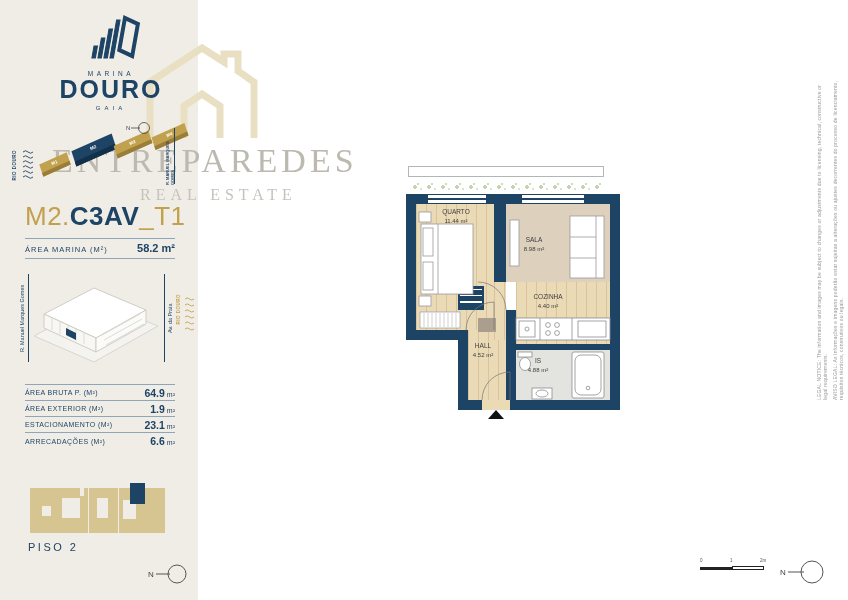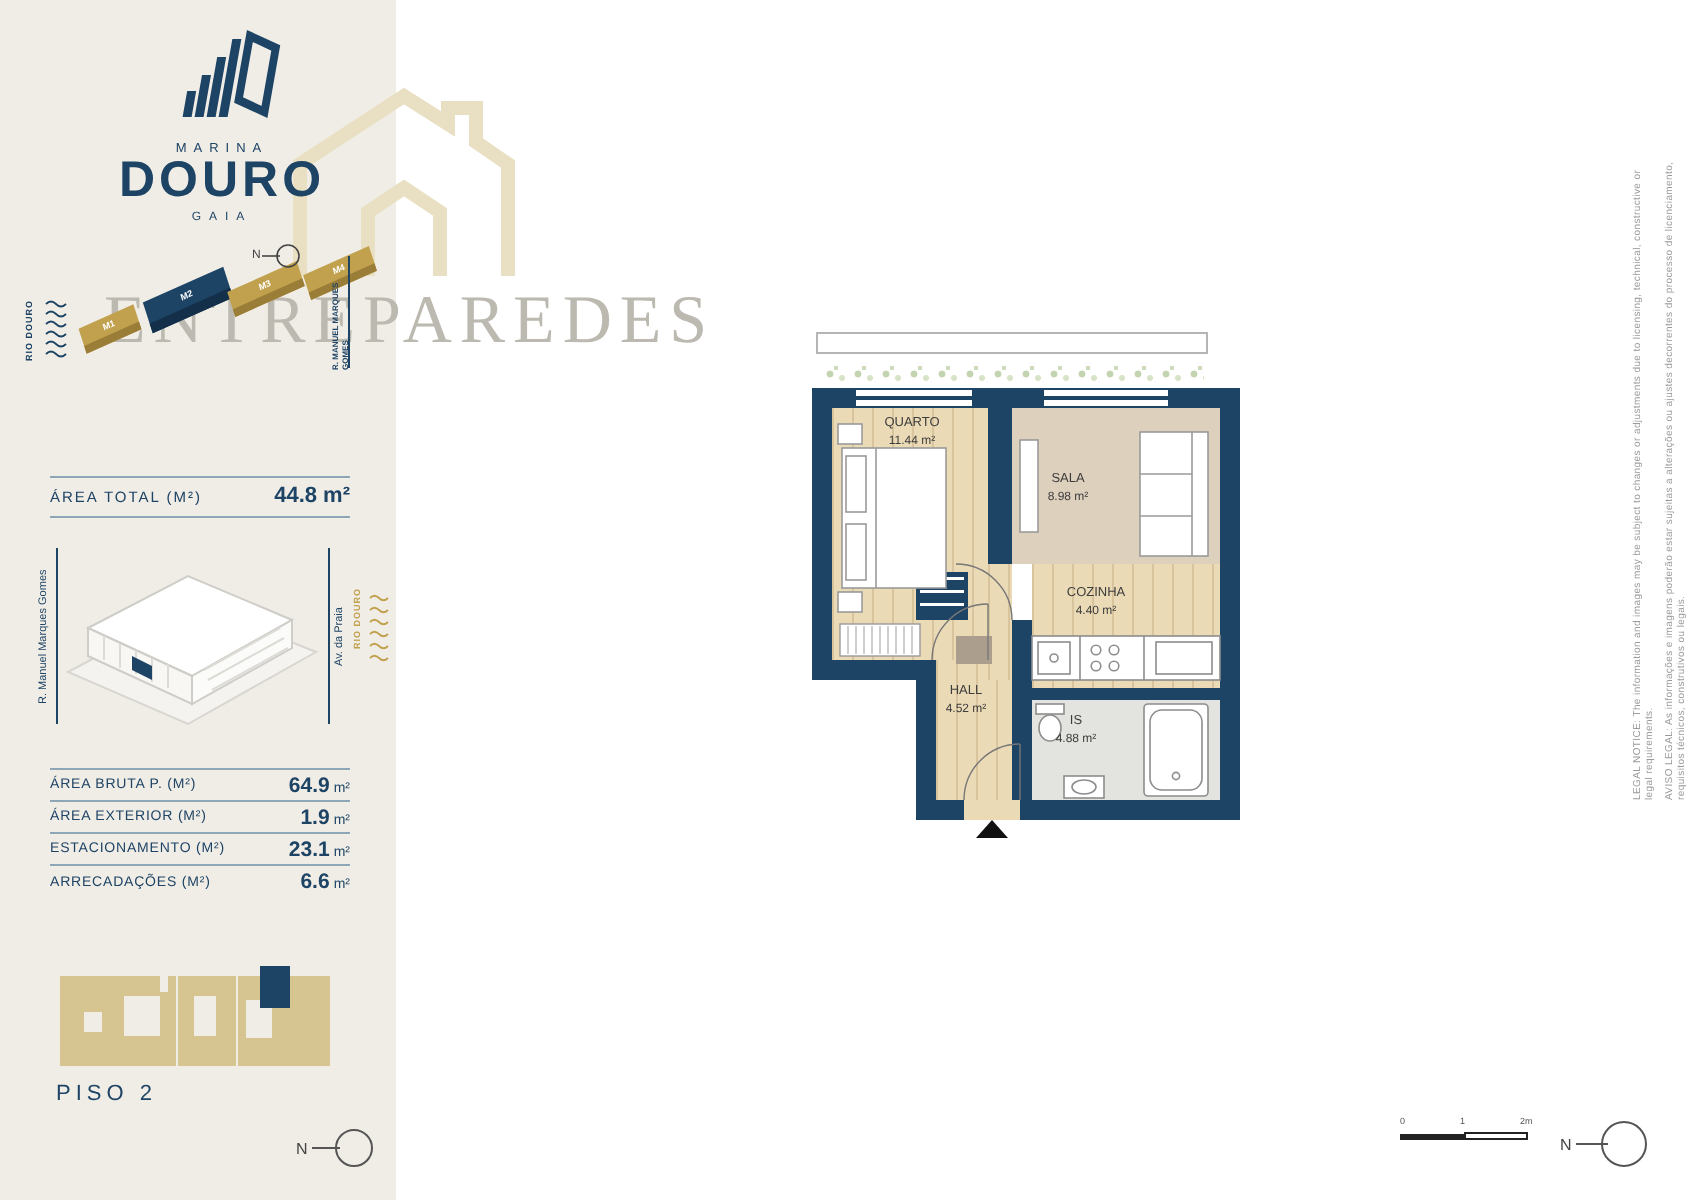--- a/index.html
+++ b/index.html
@@ -149,20 +149,21 @@
 
 <div class="page">
 
   <div class="sidebar"></div>
 
   <svg class="wm wm-house" width="128" height="110" viewBox="0 0 128 110">
     <path d="M12 104 L12 48 L64 14 L86 28 L86 20 L100 20 L100 37 L116 48 L116 104" fill="none" stroke="#e9dfc2" stroke-width="7"></path>
     <path d="M46 104 L46 72 L64 60 L82 72 L82 104" fill="none" stroke="#e9dfc2" stroke-width="7"></path>
   </svg>
   <div class="wm wm-name">ENTREPAREDES</div>
+  <div class="wm wm-sub">REAL ESTATE</div>
 
   <div class="sb-content">
 
     <div class="logo">
       <svg width="62" height="52" viewBox="0 0 62 52">
         <g transform="skewX(-10) translate(12,0)" stroke="#1d4365" fill="#1d4365">
           <rect x="8" y="34" width="3.5" height="12"></rect>
           <rect x="14" y="26" width="3.5" height="20"></rect>
           <rect x="20" y="17" width="3.5" height="29"></rect>
           <rect x="26" y="8" width="3.5" height="38"></rect>
@@ -202,24 +203,27 @@
         <span class="n">N</span>
         <svg width="20" height="16" viewBox="0 0 20 16">
           <line x1="0" y1="8" x2="9" y2="8" stroke="#444" stroke-width="0.8"></line>
           <circle cx="13" cy="8" r="5.5" fill="none" stroke="#444" stroke-width="0.8"></circle>
         </svg>
       </div>
       <div class="street-line-sm"></div>
       <div class="street-lbl-sm vtext">R. MANUEL MARQUES GOMES</div>
     </div>
 
+    <div class="unit-title">
+      <span class="t-gold">M2.</span><span class="t-navy">C3AV</span><span class="t-gold">_T1</span>
+    </div>
     <div class="rule rule1"></div>
     <div class="area-total">
-      <span class="lbl">ÁREA TOTAL  (M²)</span>
-      <span class="val">44.8 m²</span>
+      <span class="lbl">ÁREA MARINA  (M²)</span>
+      <span class="val">58.2 m²</span>
     </div>
     <div class="rule rule2"></div>
 
     <div class="axon">
       <div class="ax-line ax-line-l"></div>
       <div class="ax-lbl ax-lbl-l vtext">R. Manuel Marques Gomes</div>
       <div class="ax-line ax-line-r"></div>
       <div class="ax-lbl ax-lbl-r vtext">Av. da Praia</div>
       <div class="ax-river vtext">RIO DOURO</div>
       <svg class="waves-gold" width="11" height="40" viewBox="0 0 11 40">

